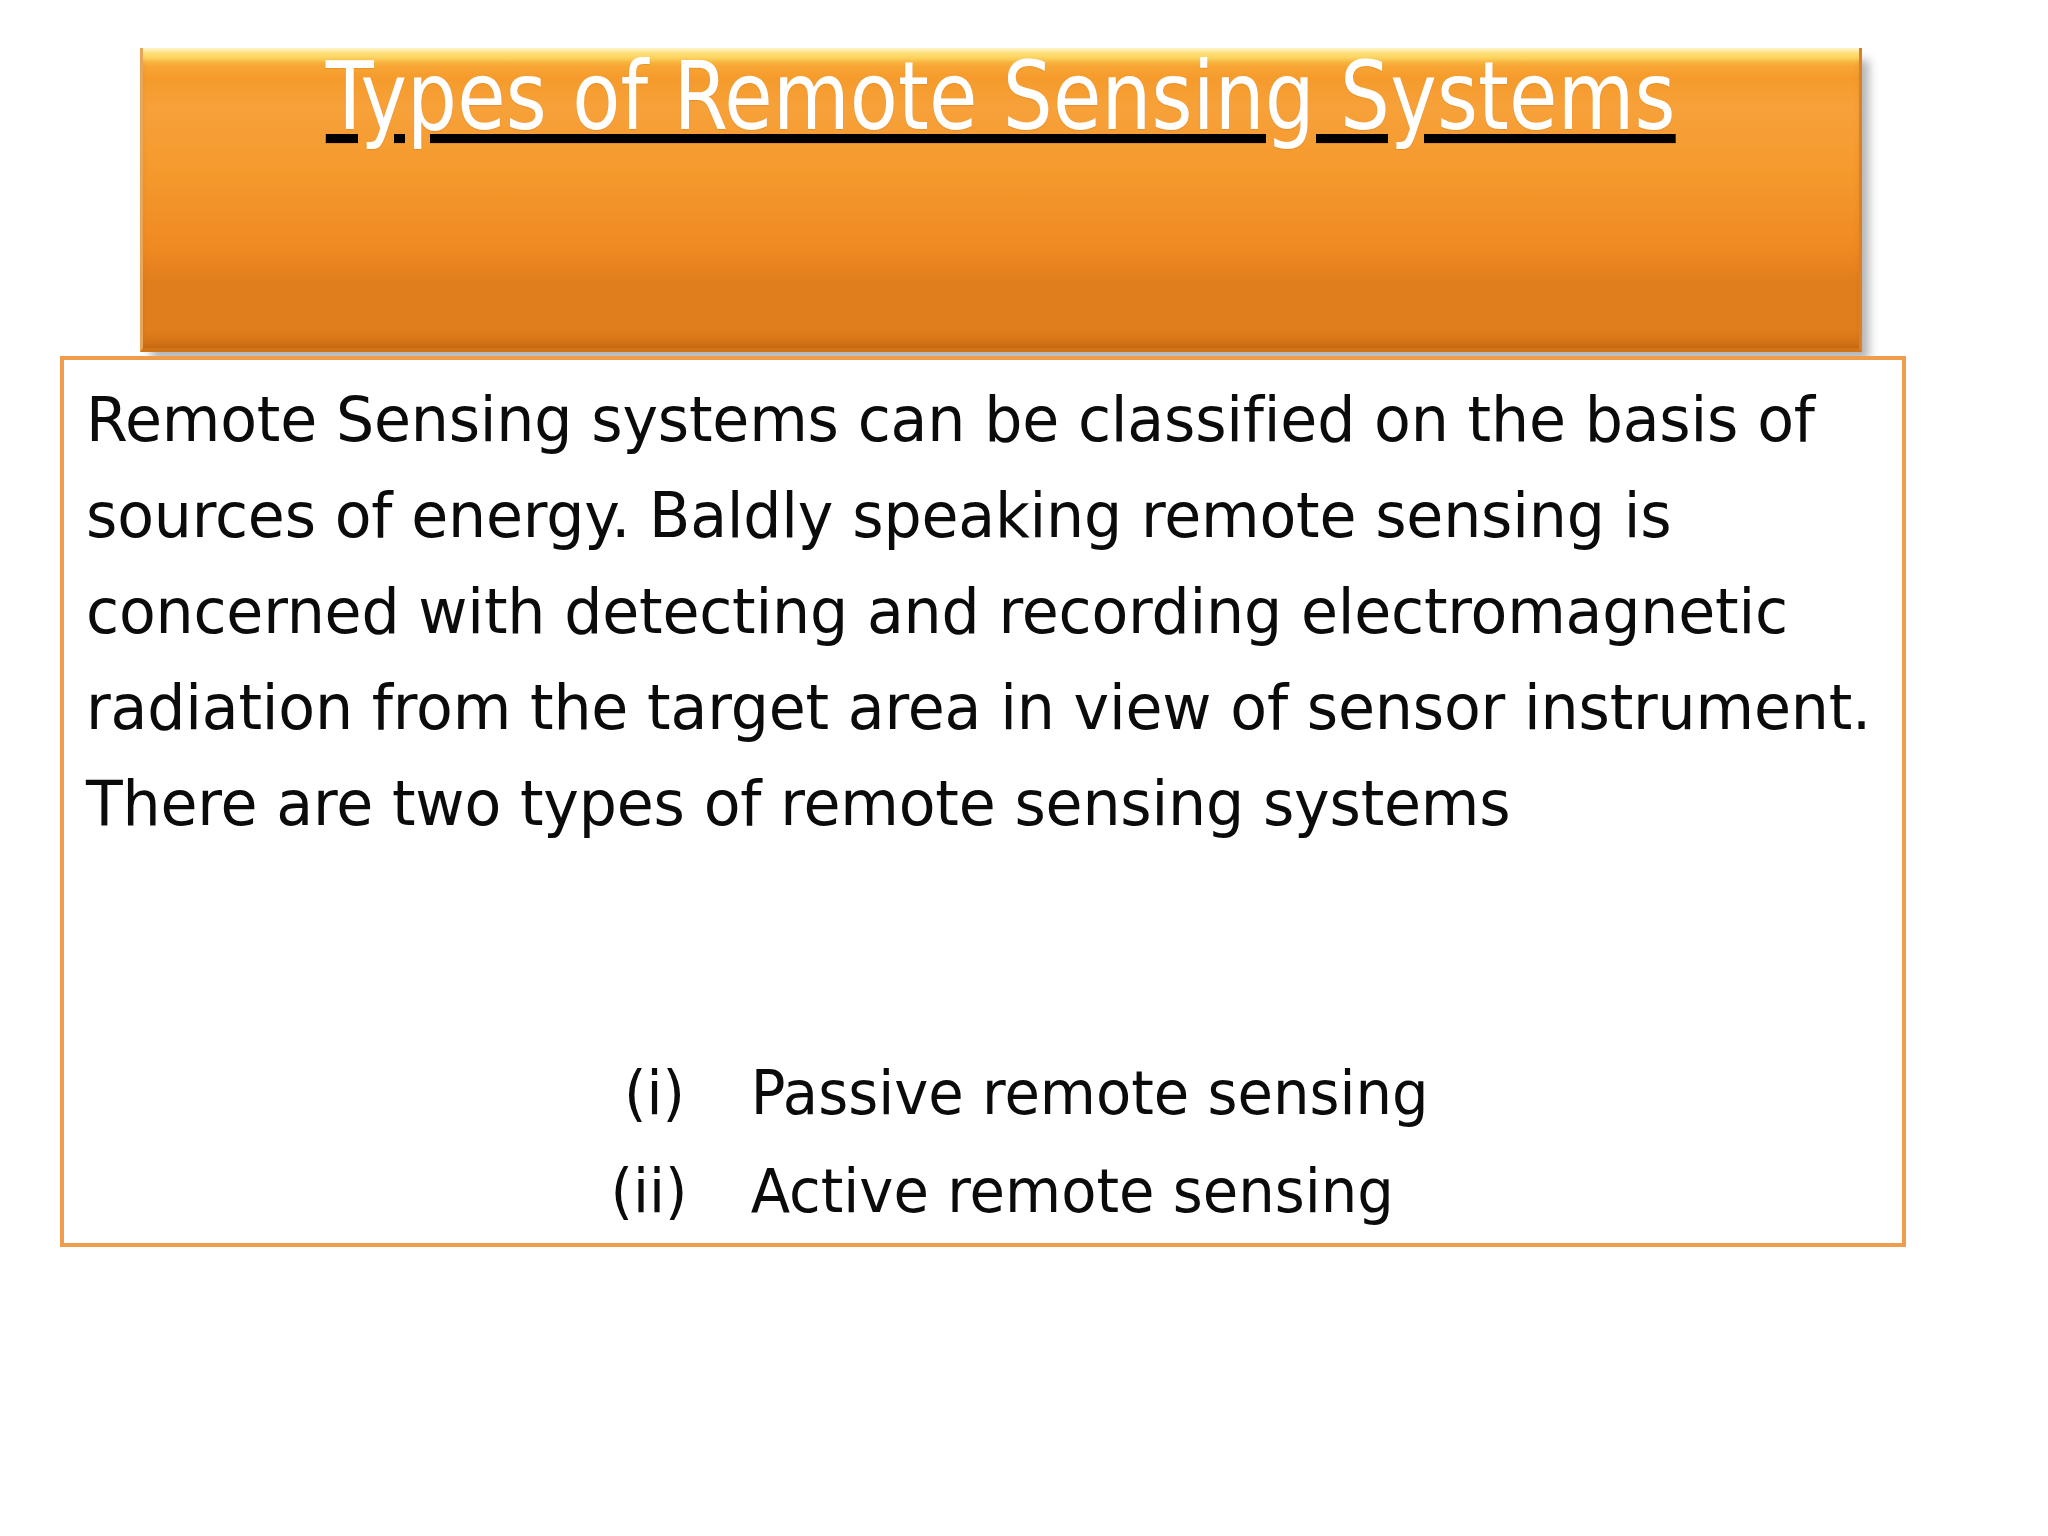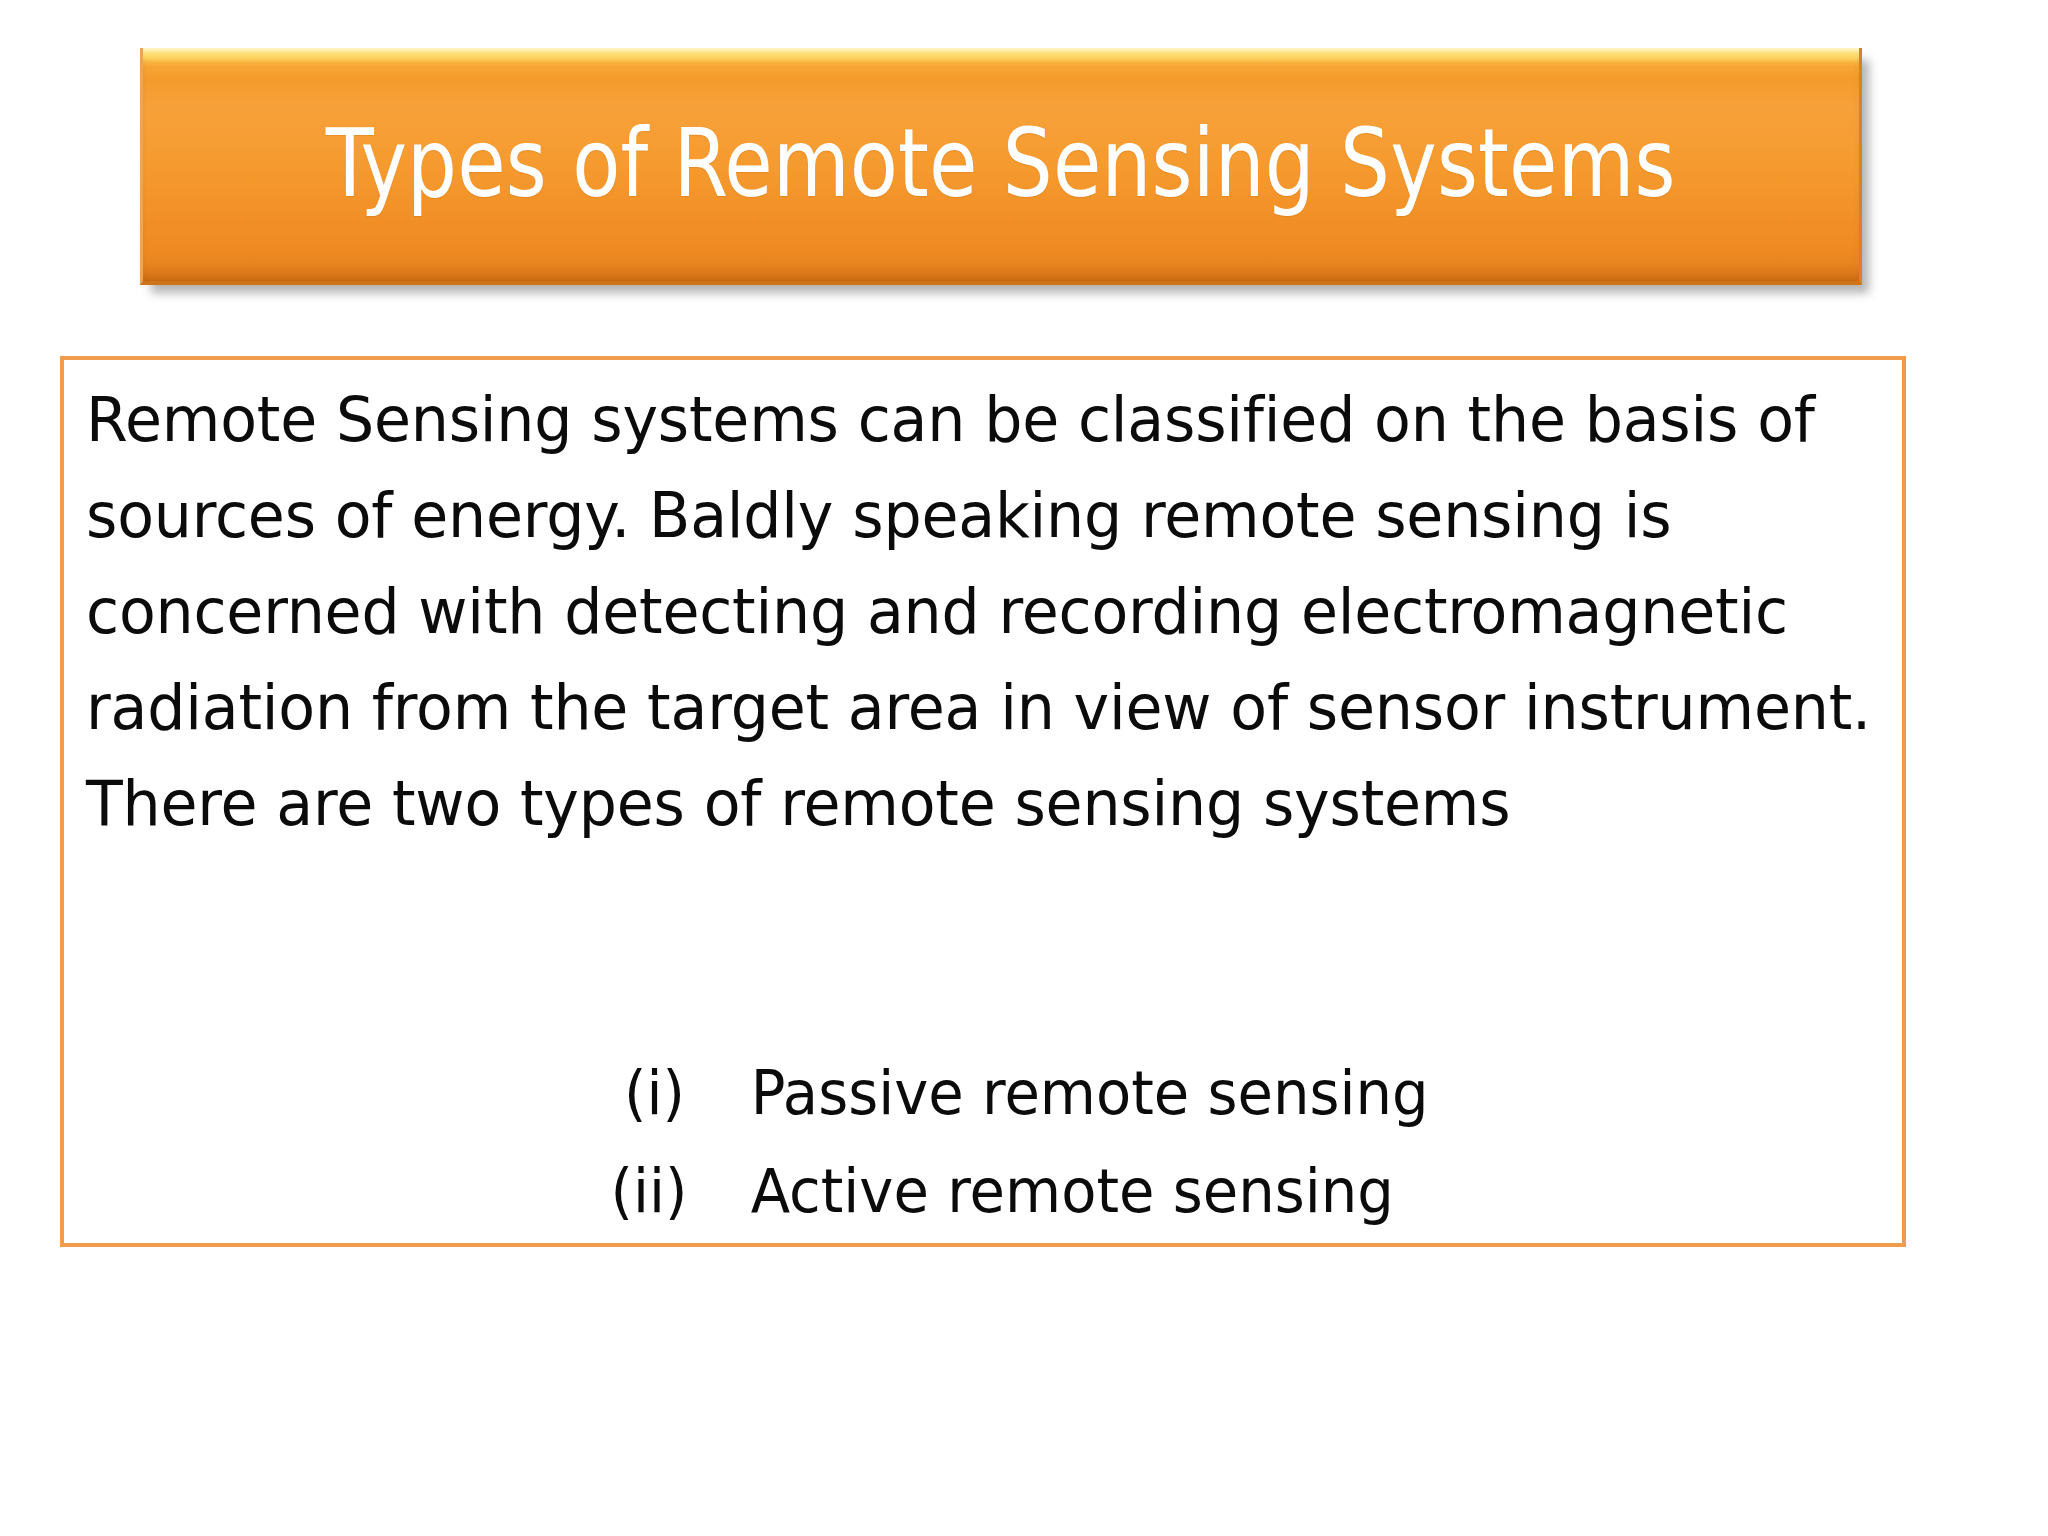--- a/index.html
+++ b/index.html
@@ -21,43 +21,43 @@
     inset: 0;
     background: #ffffff;
   }
 
   
   .title-bar {
     position: absolute;
     left: 140px;
     top: 48px;
     width: 1722px;
-    height: 237px;
+    height: 304px;
     box-sizing: border-box;
     background:
       linear-gradient(to bottom,
         #fbe08a 0px,
         #fde9a0 3px,
         #fbc94f 9px,
         #f7a635 18px,
         #f59b2c 30px,
         #f7a13a 60px,
         #f59a2e 120px,
         #ef8a22 200px,
         #e07d1c 237px);
     border-left: 3px solid #e8a55c;
     border-right: 3px solid #d8812a;
     border-bottom: 4px solid #cf7519;
     box-shadow:
       9px 10px 9px -2px rgba(90, 90, 90, 0.45),
       inset 0 -6px 10px -6px rgba(150, 70, 0, 0.55);
     display: flex;
-    align-items: center;
     justify-content: center;
     overflow: hidden;
+    text-decoration: underline;
   }
   .title-bar::before {
     content: "";
     position: absolute;
     left: 0; right: 0; top: 0;
     height: 14px;
     background: linear-gradient(to bottom, #fff6c9 0%, #fddc6e 45%, rgba(250,190,70,0) 100%);
     pointer-events: none;
   }
   .title-bar::after {

